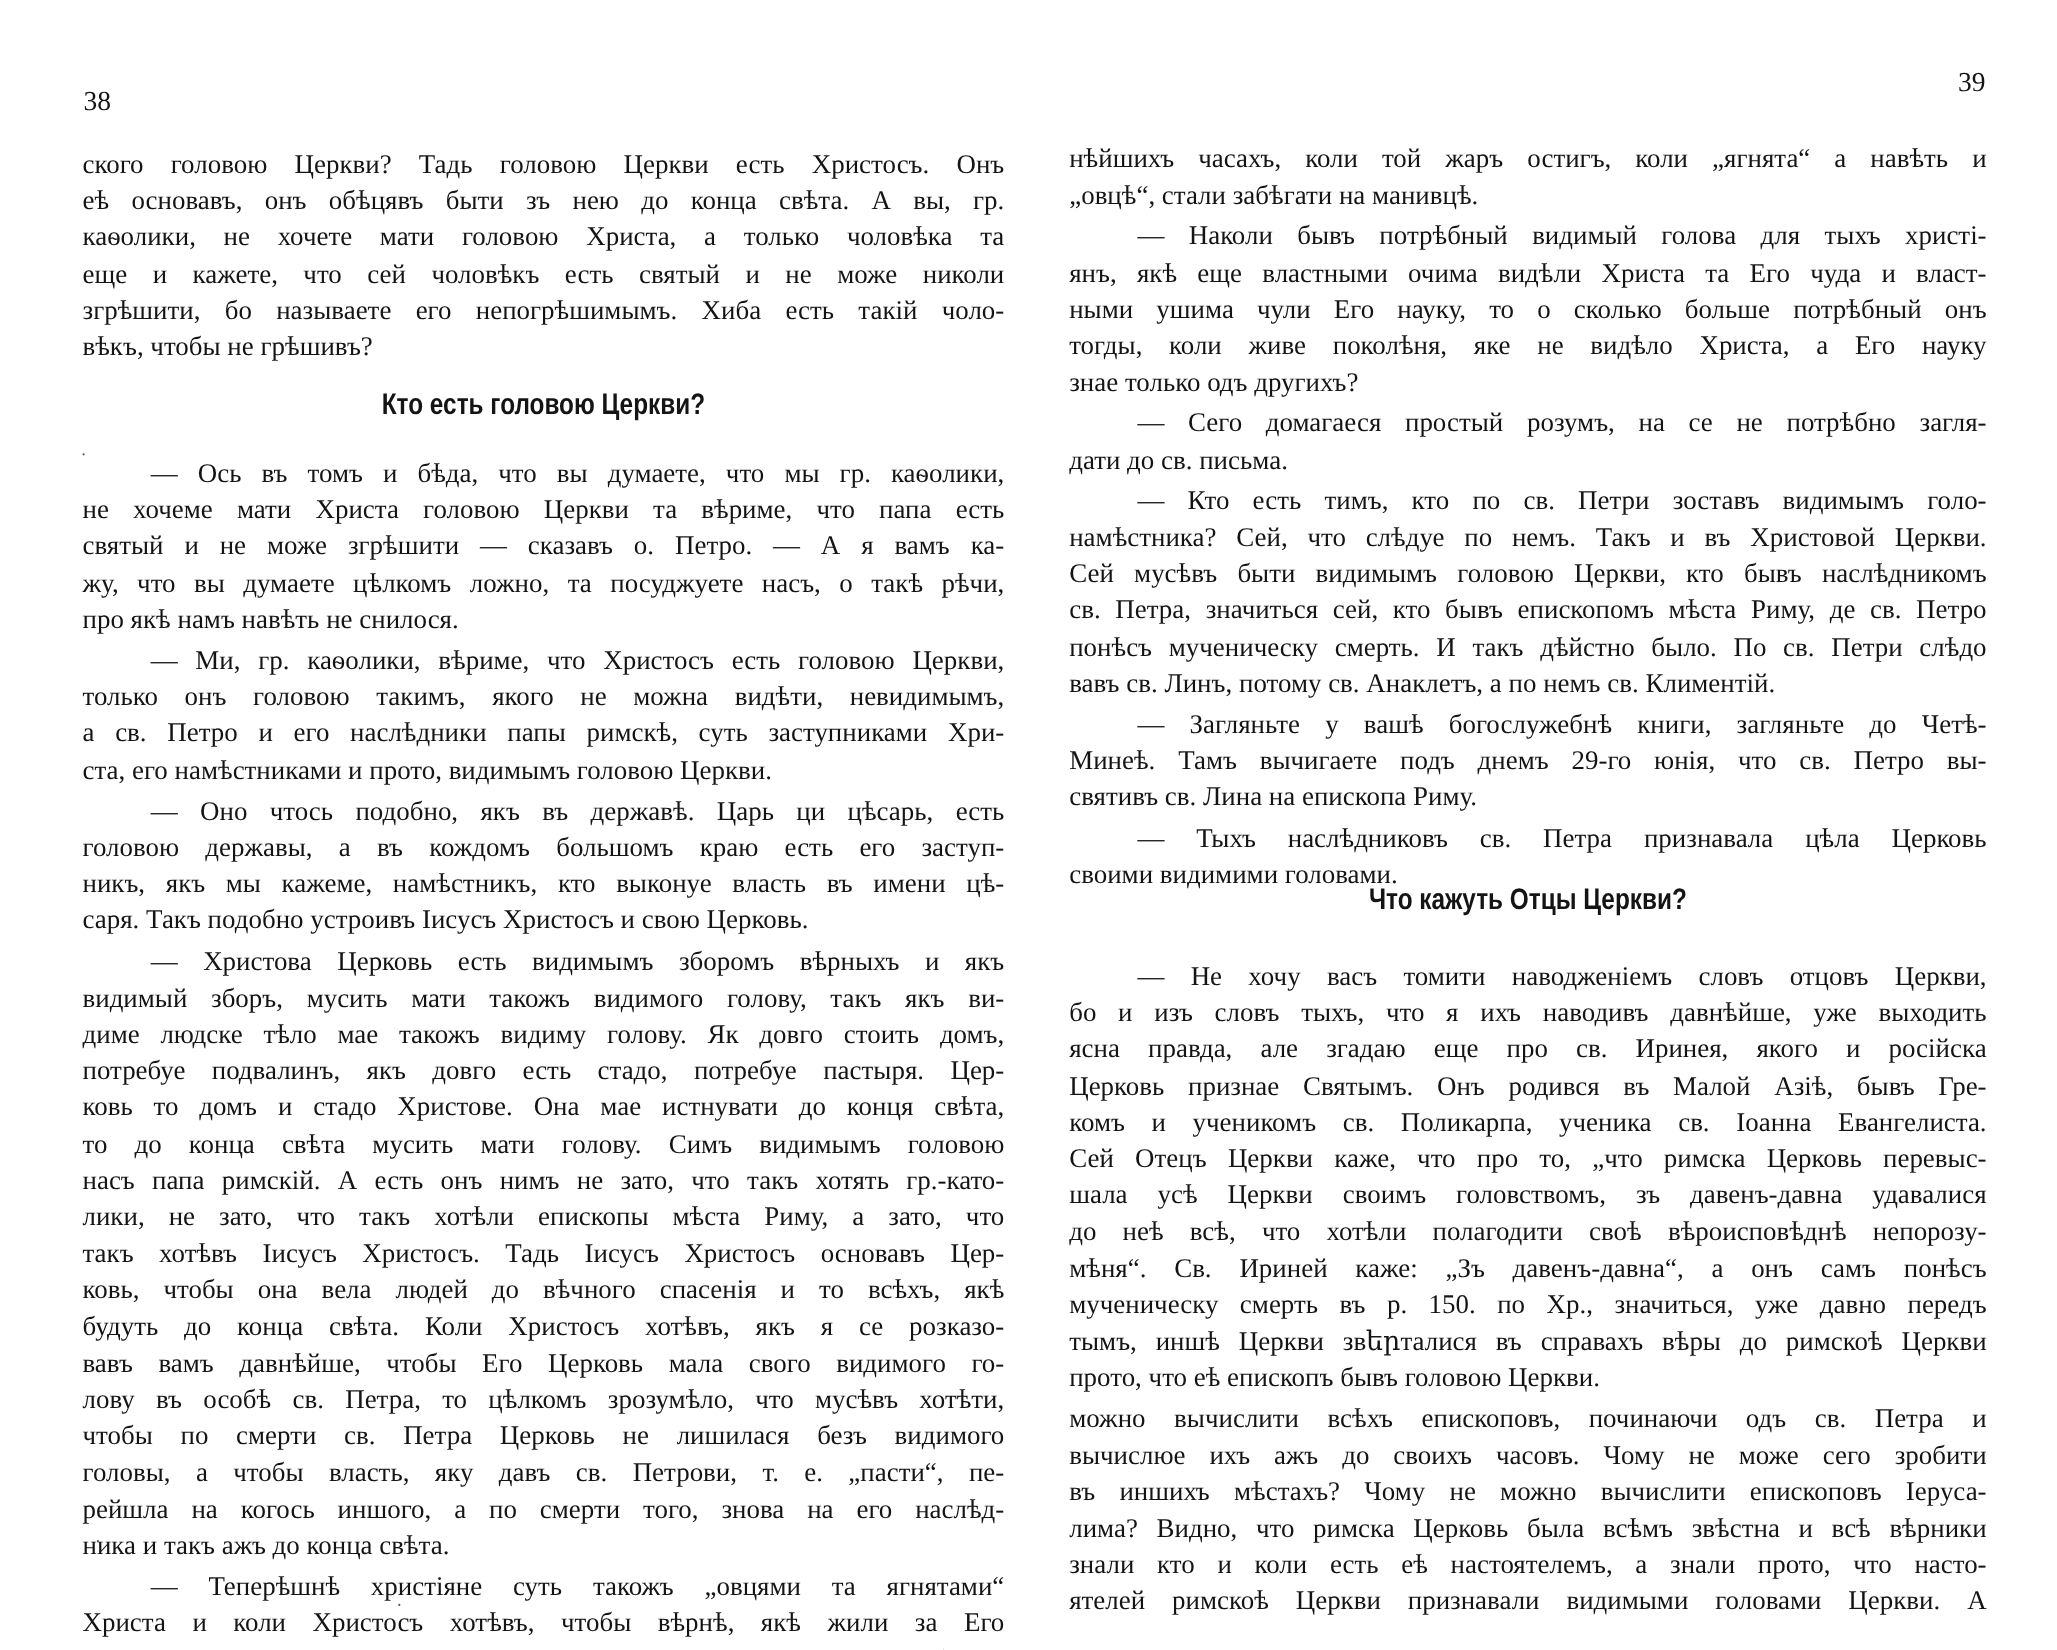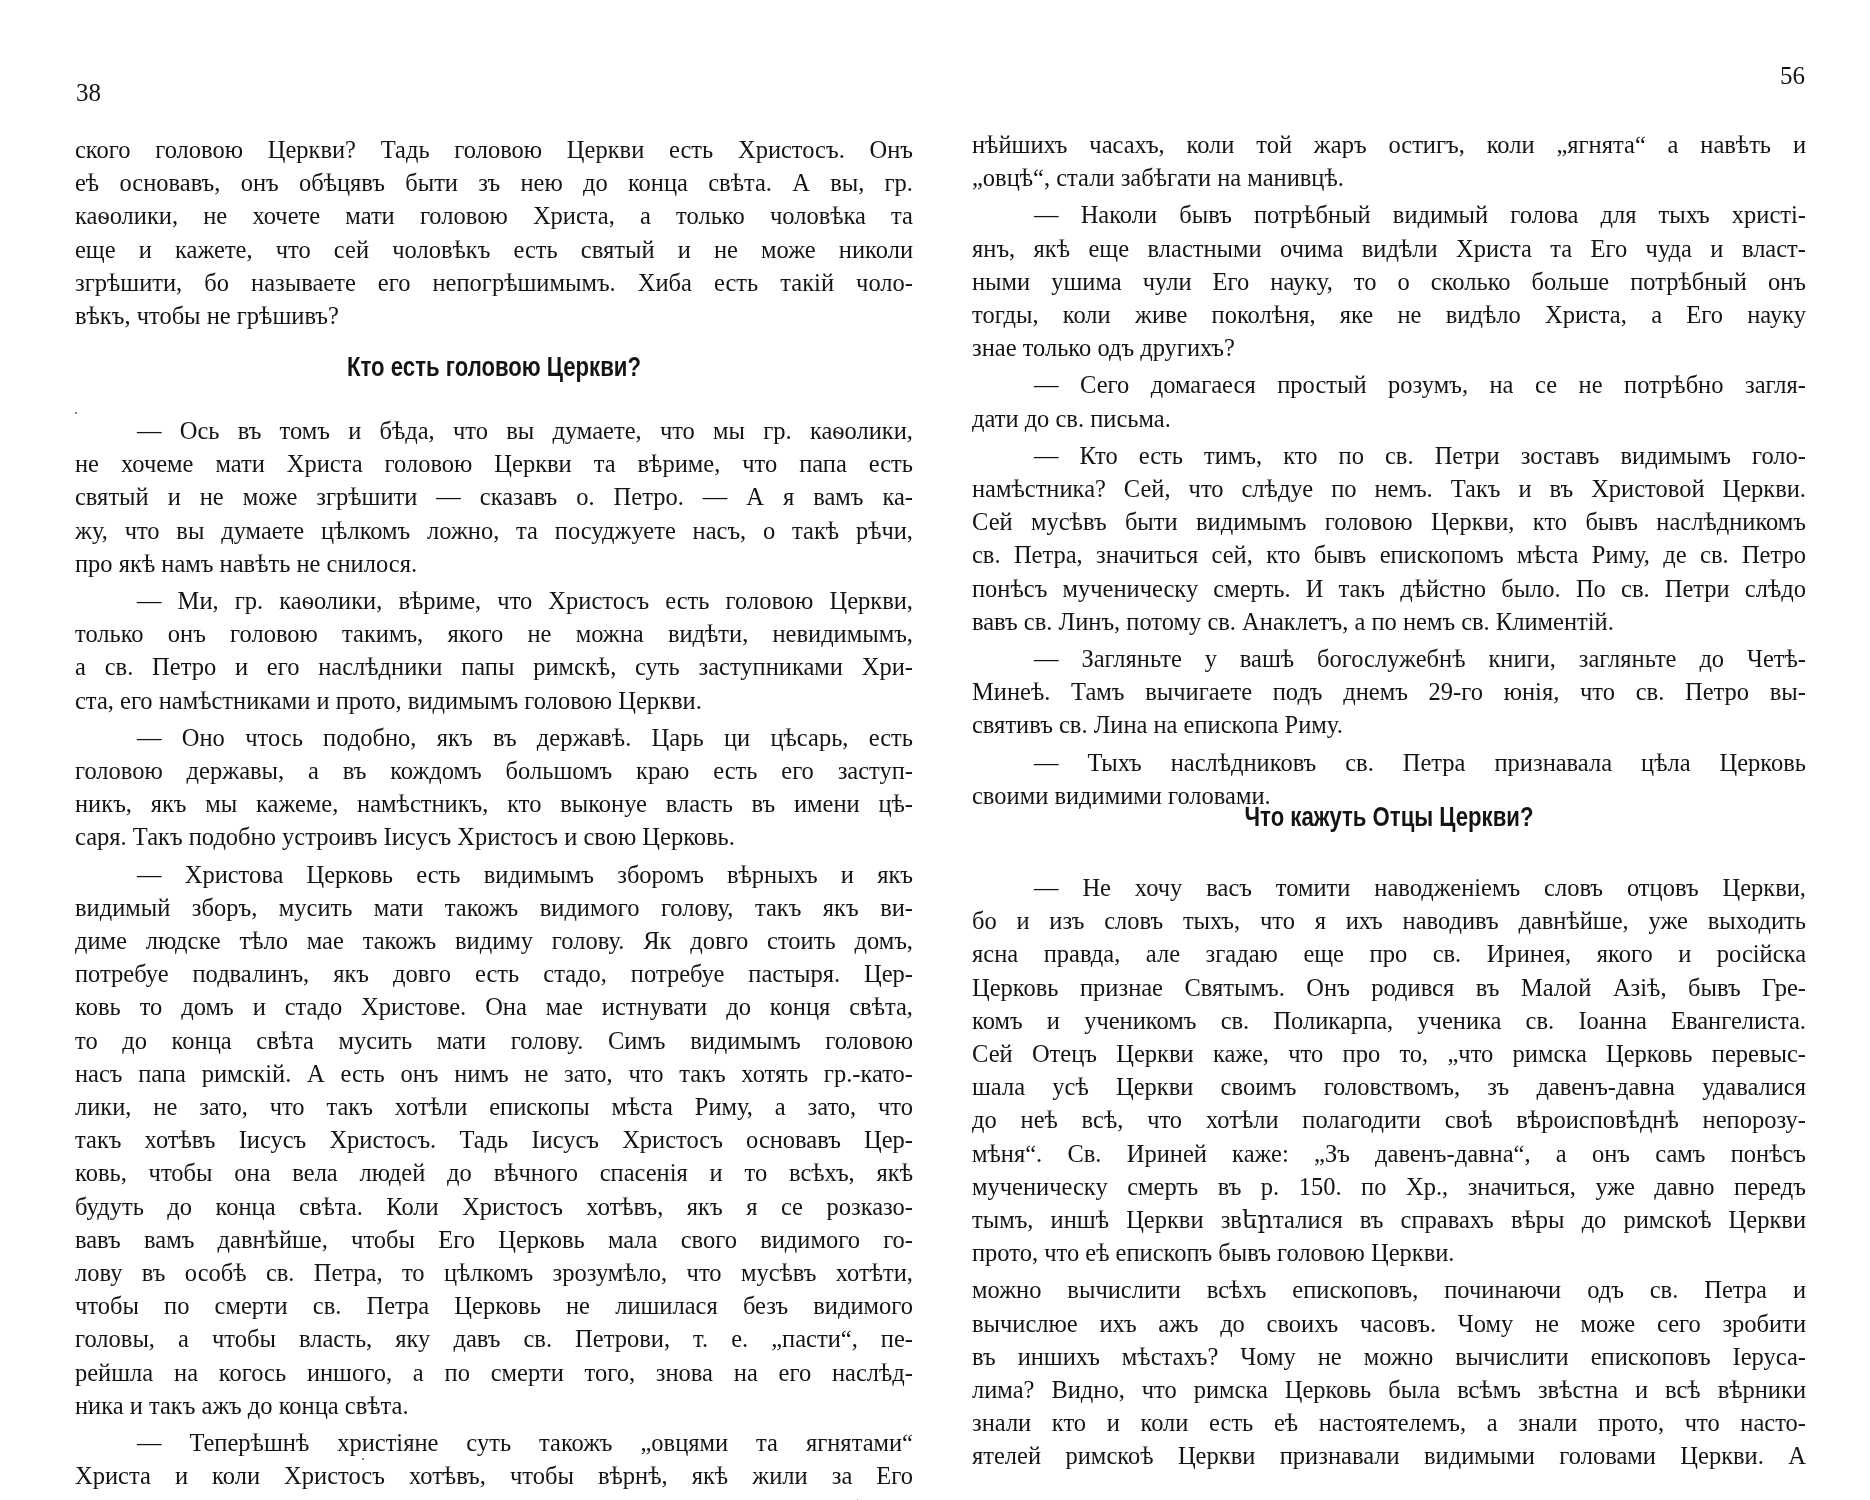--- a/index.html
+++ b/index.html
@@ -70,21 +70,21 @@
       </div>
       <div style="margin-top: 4px;">
         <span class="line" style="padding-left: 62px;">— Теперѣшнѣ христіяне суть такожъ „овцями та ягнятами“</span>
         <span class="line">Христа и коли Христосъ хотѣвъ, чтобы вѣрнѣ, якѣ жили за Его</span>
         <span class="line">часовъ, мали видимого пастыря-голову, то мусѣвъ хотѣти, чтобы и</span>
       </div>
     </div>
 </div>
 
 <div>
-  <div class="page-num" style="left:1780px; top:63px;">56</div>
+  <div class="page-num" style="left:1780px; top:63px;">39</div>
   <div class="col" id="right-top" style="left:972px; top:128px; width:834px;">
       <div>
         <span class="line">нѣйшихъ часахъ, коли той жаръ остигъ, коли „ягнята“ а навѣть и</span>
         <span class="line last">„овцѣ“, стали забѣгати на манивцѣ.</span>
       </div>
       <div style="margin-top: 4px;">
         <span class="line" style="padding-left: 62px;">— Наколи бывъ потрѣбный видимый голова для тыхъ христі-</span>
         <span class="line">янъ, якѣ еще властными очима видѣли Христа та Его чуда и власт-</span>
         <span class="line">ными ушима чули Его науку, то о сколько больше потрѣбный онъ</span>
         <span class="line">тогды, коли живе поколѣня, яке не видѣло Христа, а Его науку</span>

